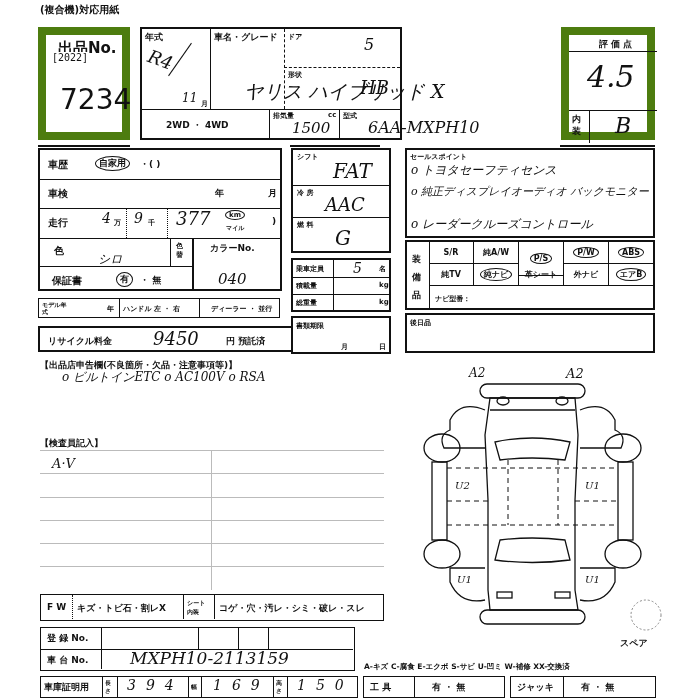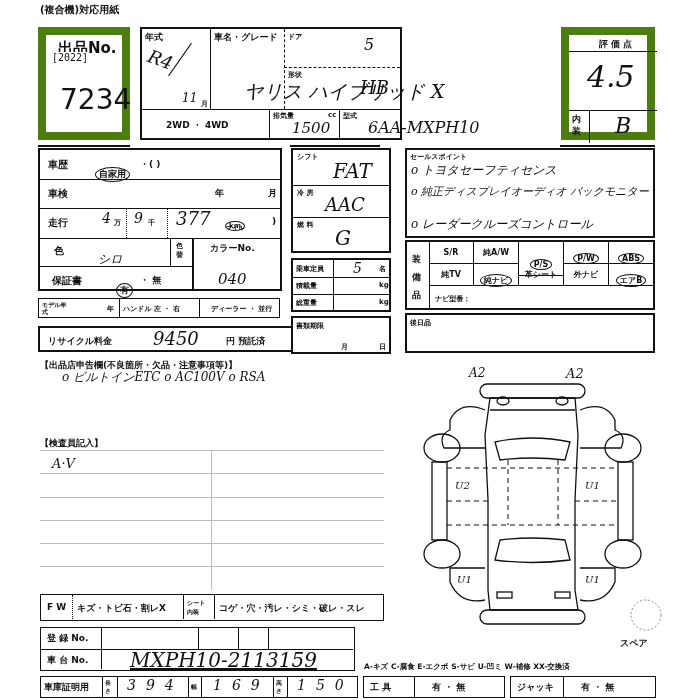--- a/index.html
+++ b/index.html
@@ -9,21 +9,21 @@
   .box { position: absolute; border: 1px solid #111; background: #fff; }
   .thick { border: 2px solid #111; }
   .xthick { border: 8px solid #4d7c0f; }
   .lbl { position: absolute; font-size: 9px; font-weight: bold; white-space: nowrap; }
   .lbl-s { position: absolute; font-size: 7px; font-weight: bold; white-space: nowrap; }
   .hw { position: absolute; font-family: "DejaVu Serif", serif; font-style: italic; white-space: nowrap; color: #111; }
   .vl { position: absolute; border-left: 1px solid #111; }
   .hl { position: absolute; border-top: 1px solid #111; }
   .dvl { position: absolute; border-left: 1px dashed #111; }
   .dhl { position: absolute; border-top: 1px dashed #111; }
-  .circ { border: 1.5px solid #111; border-radius: 50%; padding: 0 3px; margin-top: 11px; }
+  .circ { border: 1.5px solid #111; border-radius: 50%; padding: 0 3px; }
   .grey { position: absolute; border-top: 1px solid #bbb; }
   .cell { position: absolute; display: flex; align-items: center; justify-content: center;
           font-size: 8px; font-weight: bold; border-right: 1px solid #111; border-bottom: 1px solid #111; }
 </style>
 </head>
 <body>
 
 <div class="abs" style="left:40px;top:3px;font-size:10px;font-weight:bold;">(複合機)対応用紙</div>
 
 <div class="box xthick" style="left:38px;top:27px;width:92px;height:113px;">
@@ -280,21 +280,21 @@
 
 <div class="box" style="left:40px;top:627px;width:315px;height:44px;border-width:1.5px;">
   <div class="hl" style="left:0;top:21px;width:312px;"></div>
   <div class="vl" style="left:60px;top:0;height:41px;"></div>
   <div class="vl" style="left:157px;top:0;height:21px;"></div>
   <div class="vl" style="left:197px;top:0;height:21px;"></div>
   <div class="vl" style="left:227px;top:0;height:21px;"></div>
   <div class="lbl" style="left:6px;top:4px;">登 録 No.</div>
   <div class="lbl" style="left:6px;top:26px;">車 台 No.</div>
 </div>
-<div class="hw" style="left:130px;top:648px;font-size:20px;text-decoration:underline;">MXPH10-2113159</div>
+<div class="hw" style="left:130px;top:648px;font-size:17px;">MXPH10-2113159</div>
 
 <div class="box" style="left:40px;top:676px;width:318px;height:22px;border-width:1.5px;">
   <div class="vl" style="left:61px;top:0;height:20px;"></div>
   <div class="vl" style="left:76px;top:0;height:20px;"></div>
   <div class="vl" style="left:147px;top:0;height:20px;"></div>
   <div class="vl" style="left:160px;top:0;height:20px;"></div>
   <div class="vl" style="left:232px;top:0;height:20px;"></div>
   <div class="vl" style="left:246px;top:0;height:20px;"></div>
   <div class="lbl" style="left:3px;top:4px;">車庫証明用</div>
   <div class="lbl-s" style="left:64px;top:2px;width:8px;white-space:normal;line-height:8px;font-size:6px;">長さ</div>

